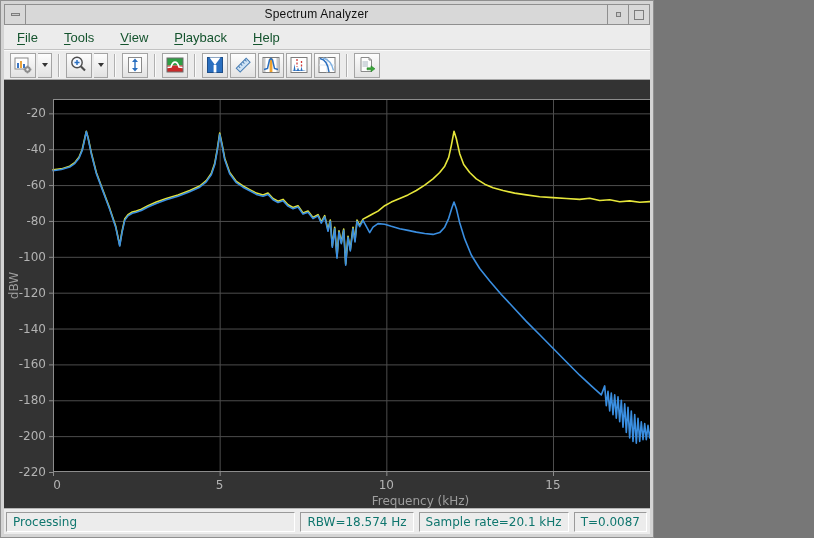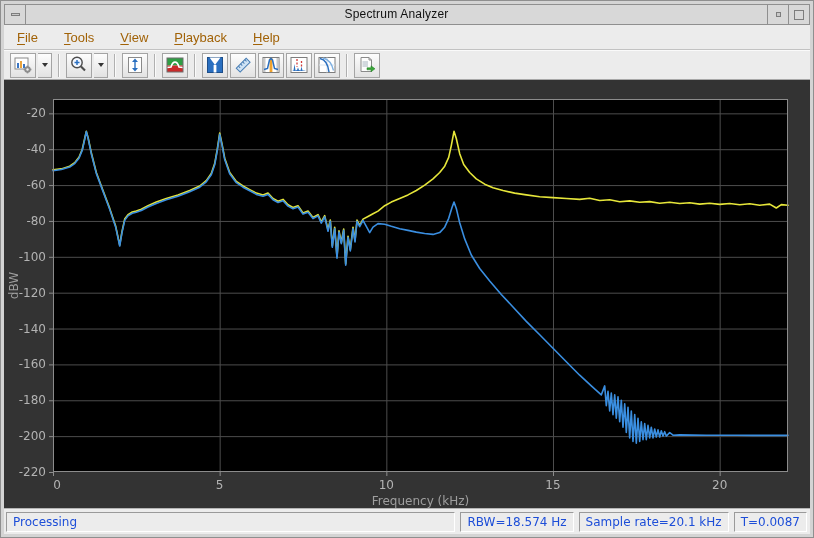--- a/index.html
+++ b/index.html
@@ -1,20 +1,20 @@
 <!DOCTYPE html>
 <html><head>
 <meta charset="utf-8">
 <style>
   * { box-sizing: border-box; margin: 0; padding: 0; }
   html,body { width: 814px; height: 538px; }
   body { font-family: "Liberation Sans", sans-serif; background:#777; }
 
   .window {
-    width: 814px; height: 538px;
+    width: 654px; height: 538px;
     background: #d4d4d4;
     border: 1px solid #8f8f8f;
     padding: 3px;
     display: flex; flex-direction: column;
   }
 
   
   .titlebar {
     height: 21px; flex: 0 0 21px;
     background: #d8d8d8;
@@ -39,21 +39,21 @@
     letter-spacing: .2px;
   }
 
   
   .menubar {
     height: 25px; flex: 0 0 25px;
     background: #ececec;
     border-bottom: 1px solid #c2c2c2;
     display: flex; align-items: center;
     padding-left: 13px; gap: 26px;
-    font-size: 13px; color: #a16207;
+    font-size: 13px; color: #14532d;
   }
   .menu-item { cursor: pointer; }
   .menu-item u { text-decoration: underline; text-underline-offset: 2px; }
 
   
   .toolbar {
     height: 30px; flex: 0 0 30px;
     background: #ececec;
     border-top: 1px solid #fafafa;
     border-bottom: 1px solid #a8a8a8;
@@ -86,21 +86,21 @@
   #plot-svg { position: absolute; left: 0; top: 0; }
 
   
   .statusbar {
     height: 26px; flex: 0 0 26px;
     background: #ececec;
     border-top: 1px solid #b5b5b5;
     display: flex; align-items: center;
     padding: 2px 3px 2px 2px; gap: 5px;
     font-family: "DejaVu Sans", sans-serif;
-    font-size: 12px; color: #1d4ed8;
+    font-size: 12px; color: #0f766e;
   }
   .spanel {
     height: 20px; line-height: 18px;
     border: 1px solid;
     border-color: #9a9a9a #ffffff #ffffff #9a9a9a;
     background: #ececec;
     padding: 0 6px;
     white-space: nowrap;
   }
   .spanel.grow { flex: 1 1 auto; }

